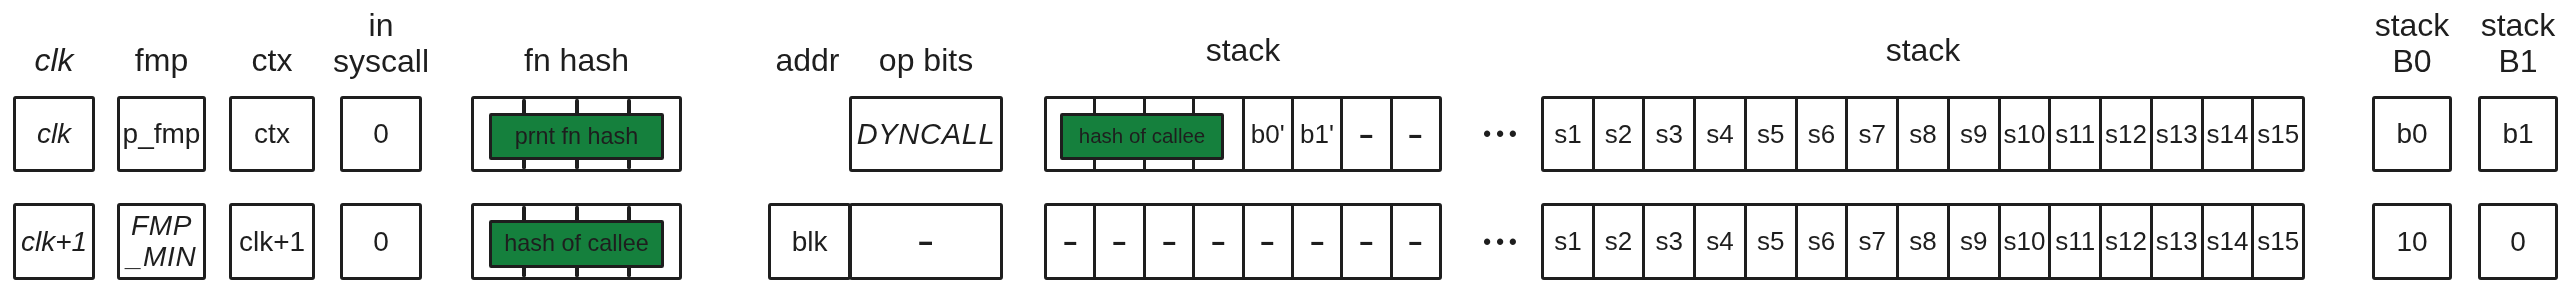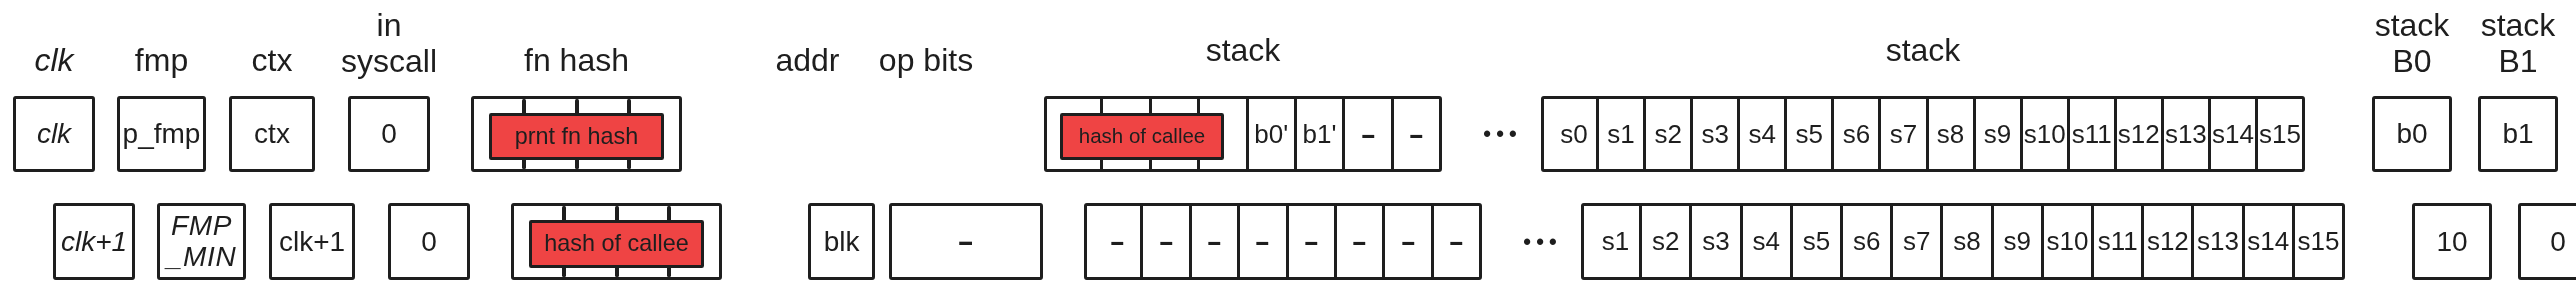--- a/index.html
+++ b/index.html
@@ -24,51 +24,51 @@
     font-size: 32px;
     line-height: 37px;
     font-weight: 500;
   }
   .hdr.one  { top: 42px; }
   .hdr.high { top: 32px; }
   .hdr.two  { top: 7.3px; line-height: 36px; }
 
   
   .rowpos1 { position: absolute; left: 0; width: 100%; top: 96px; height: 76px; }
-  .rowpos2 { position: absolute; left: 0; width: 100%; top: 203px; height: 77px; margin-left: 40px; }
+  .rowpos2 { position: absolute; left: 0; width: 100%; top: 203px; height: 77px; }
   .box {
     box-sizing: border-box;
     border: 3.7px solid #1e1e1e;
     border-radius: 2.9px;
     background: #ffffff;
     display: flex;
     align-items: center;
     justify-content: center;
     font-size: 28px;
   }
   .box.twoline { flex-direction: column; line-height: 1.08; }
   .it { font-style: italic; letter-spacing: 0.7px; }
 
   
   .outer { padding: 0; }
   .divider {
     position: absolute; top: 0; bottom: 0; width: 3.7px;
     background: #1e1e1e; border-radius: 1.5px;
   }
-  .cellrow { position: absolute; left: 0; top: 0; right: 0; bottom: 0; display: flex; padding-left: 8px; }
+  .cellrow { position: absolute; left: 0; top: 0; right: 0; bottom: 0; display: flex; }
   .cell {
     flex: 1; display: flex; align-items: center; justify-content: center;
     font-size: 26px; overflow: hidden;
   }
   .cell + .cell { border-left: 3.7px solid #1e1e1e; }
 
   .innerlabel {
     position: absolute;
     box-sizing: border-box;
-    background: #ef4444;
+    background: #15803d;
     border: 3.7px solid #1e1e1e;
     border-radius: 2.2px;
     display: flex; align-items: center; justify-content: center;
     white-space: nowrap;
   }
   .fnhash-inner { left: 14.6px; right: 14.6px; top: 14px; bottom: 9.5px; font-size: 23.4px; }
   .hasher-inner { left: 13px; width: 164px; top: 14px; bottom: 9.5px; font-size: 20.5px; }
 
   .dots {
     display: flex; align-items: center; justify-content: center;
@@ -106,21 +106,21 @@
   <section class="col" style="left:229px;width:86px;">
     <div class="hdr one">ctx</div>
     <div class="box rowpos1">
       <span>ctx</span>
     </div>
     <div class="box rowpos2">
       <span>clk+1</span>
     </div>
   </section>
 
-  <section class="col" style="left:348px;width:82px;">
+  <section class="col" style="left:340px;width:82px;">
     <div class="hdr two">
       <div>in</div>
       <div>syscall</div>
     </div>
     <div class="box rowpos1">
       <span>0</span>
     </div>
     <div class="box rowpos2">
       <span>0</span>
     </div>
@@ -141,27 +141,30 @@
       <div class="divider" style="left:calc(50% - 1.5px);"></div>
       <div class="divider" style="left:calc(75% - 0.7px);"></div>
       <div class="innerlabel fnhash-inner">
         <span>hash of callee</span>
       </div>
     </div>
   </section>
 
   <section class="col" style="left:758px;width:99px;">
     <div class="hdr one">addr</div>
-    <div class="box rowpos2" style="left:10.2px;width:67px;">
+    <div class="box rowpos2" style="left:10.2px;width:83px;">
       <span>blk</span>
     </div>
   </section>
 
   <section class="col" style="left:849px;width:154px;">
     <div class="hdr one">op bits</div>
+    <div class="box rowpos1">
+      <span class="it" style="font-size:29px;">DYNCALL</span>
+    </div>
     <div class="box rowpos2">
       <span class="dash">-</span>
     </div>
   </section>
 
   <section class="col" style="left:1044px;width:398px;">
     <div class="hdr high">stack</div>
     <div class="box rowpos1 outer" style="position:absolute;">
       <div class="cellrow">
           <div class="cell">
@@ -226,23 +229,20 @@
   <section class="col" style="left:1471px;width:58px;">
     <div class="rowpos1 dots">•••</div>
     <div class="rowpos2 dots">•••</div>
   </section>
 
   <section class="col" style="left:1541px;width:764px;">
     <div class="hdr high">stack</div>
     <div class="box rowpos1 outer" style="position:absolute;">
       <div class="cellrow">
           <div class="cell">
-            <span>s0</span>
-          </div>
-          <div class="cell">
             <span>s1</span>
           </div>
           <div class="cell">
             <span>s2</span>
           </div>
           <div class="cell">
             <span>s3</span>
           </div>
           <div class="cell">
             <span>s4</span>

